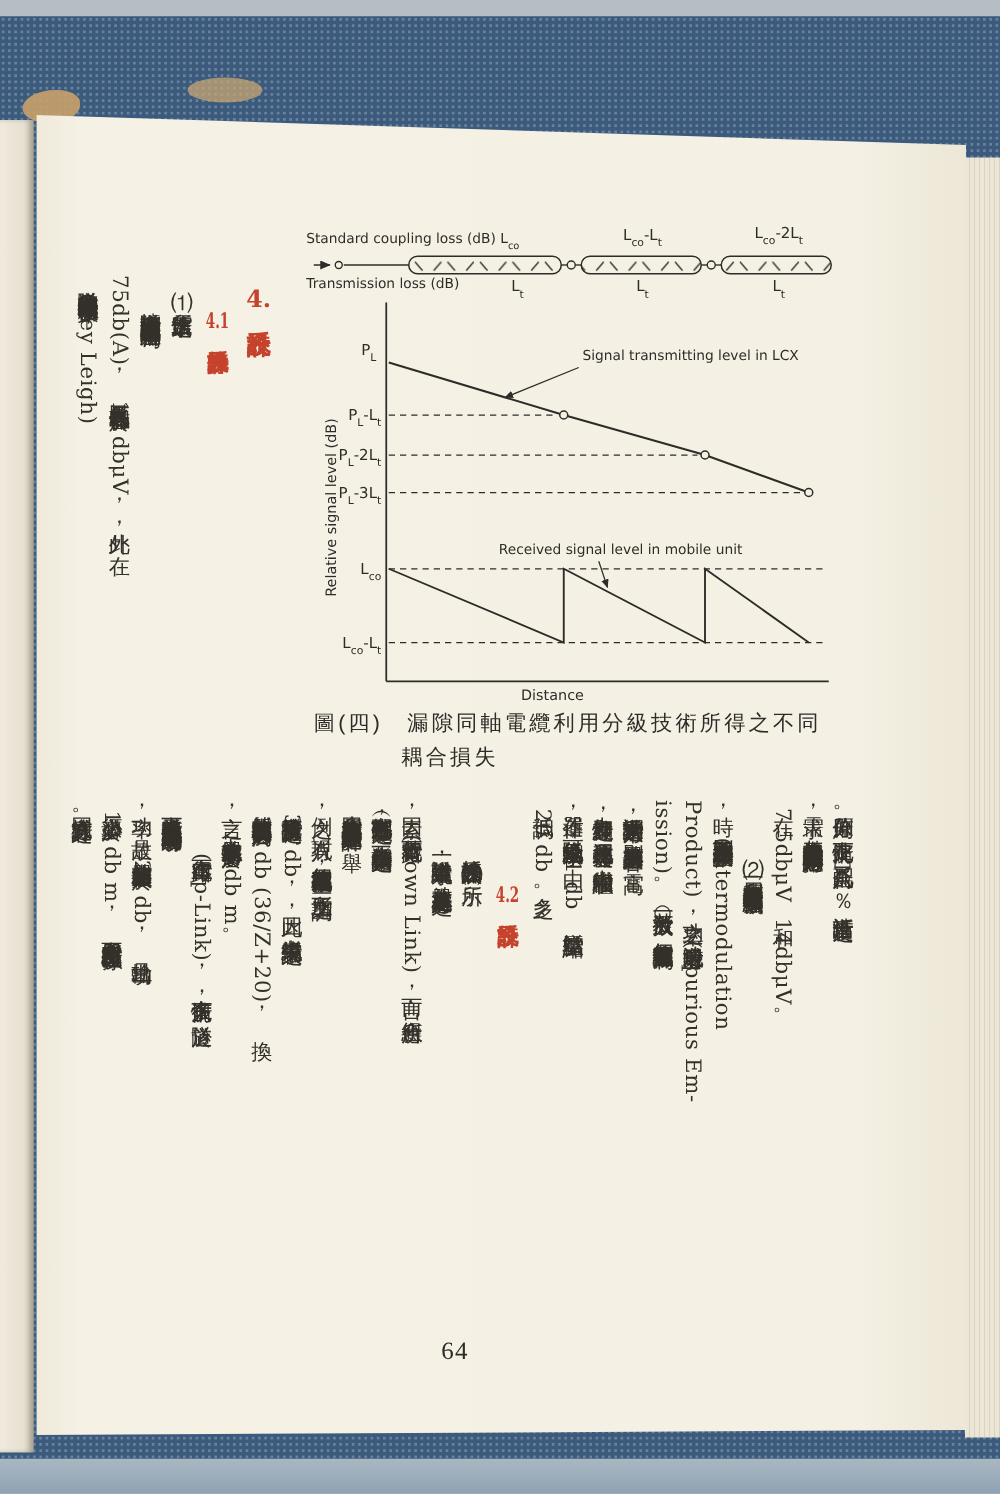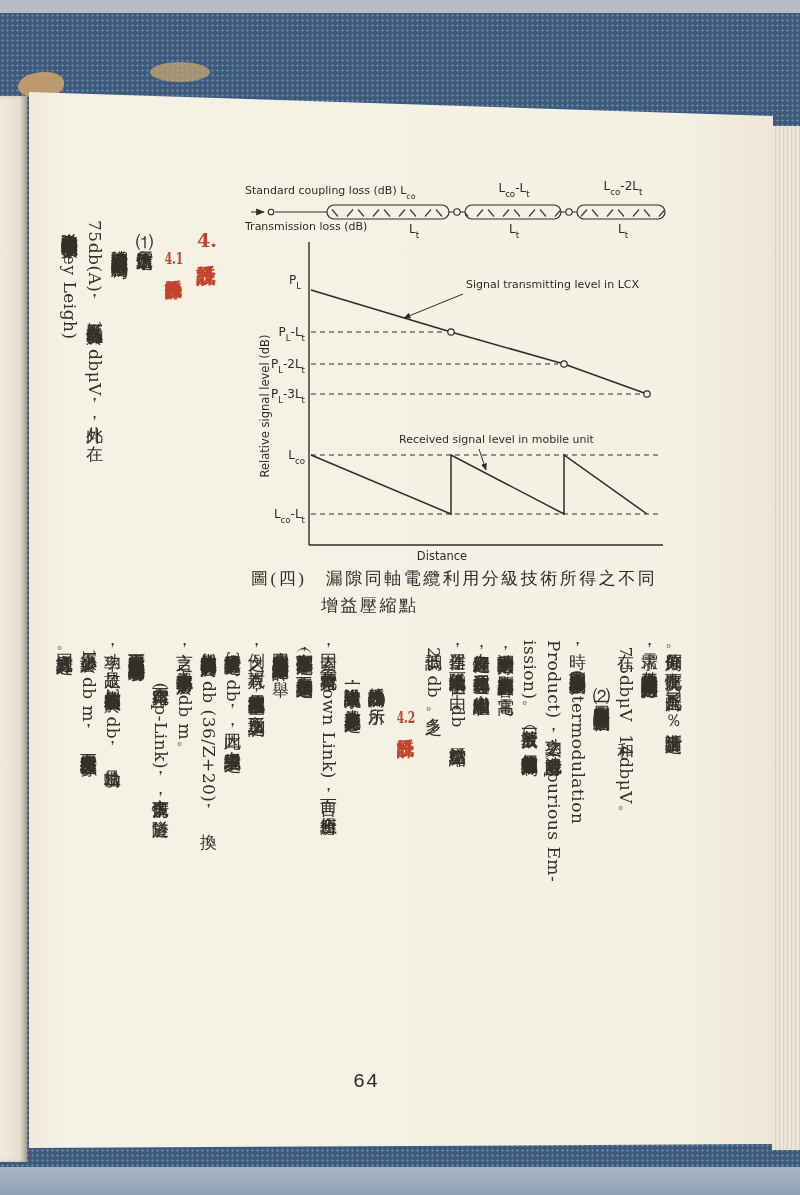--- a/index.html
+++ b/index.html
@@ -29,23 +29,23 @@
   .col{white-space:nowrap;font-size:17px;line-height:24px;letter-spacing:.5px;
        color:#34312b;font-family:"DejaVu Serif",serif;}
   .vtop .col{line-height:25px;}
   .col.hd{line-height:33px;font-weight:bold;}
   .red{color:#c5432c;}
   .h4big{font-size:19px;}
   .tcu{text-combine-upright:all;}
   .ind1{text-indent:1em;} .ind2{text-indent:2em;} .ind4{text-indent:4em;}
   .ind05{text-indent:.5em;} .ind17{text-indent:1.7em;}
   .caption{position:absolute;font-size:17px;letter-spacing:2.5px;color:#2e2c28;
-           font-family:Liberation Serif, serif;}
+           font-family:Liberation Sans, sans-serif;}
   .pagenum{position:absolute;left:324px;top:984px;font-size:20px;color:#2e2c28;
-           font-family:Liberation Mono, monospace;letter-spacing:1px;}
+           font-family:Liberation Serif, serif;letter-spacing:1px;}
   svg text{font-family:"DejaVu Sans",sans-serif;fill:#2e2c28;}
 </style>
 </head>
 <body>
 
 <div class="cover"></div>
 <div class="spot1"></div>
 <div class="spot2"></div>
 <div class="bottom-surface"></div>
 <div class="left-page"></div>
@@ -104,21 +104,21 @@
     <line x1="72" y1="277" x2="420" y2="277" stroke="#2e2c28" stroke-width="1" stroke-dasharray="5 4"></line>
     <line x1="72" y1="336" x2="420" y2="336" stroke="#2e2c28" stroke-width="1" stroke-dasharray="5 4"></line>
     <polyline points="72,277 212,336 212,277 325,336 325,277 408,336" fill="none" stroke="#2e2c28" stroke-width="1.5"></polyline>
     <text x="66" y="281" font-size="12" text-anchor="end">L<tspan baseline-shift="sub" font-size="72%">co</tspan></text>
     <text x="66" y="340" font-size="12" text-anchor="end">L<tspan baseline-shift="sub" font-size="72%">co</tspan>-L<tspan baseline-shift="sub" font-size="72%">t</tspan></text>
     <text x="160" y="265" font-size="11">Received signal level in mobile unit</text>
     <line x1="240" y1="271" x2="247" y2="292" stroke="#2e2c28" stroke-width="1" marker-end="url(#arr)"></line>
   </svg>
 
   <div class="caption" style="left:222px;top:481px;">圖(四)　漏隙同軸電纜利用分級技術所得之不同</div>
-  <div class="caption" style="left:292px;top:508px;">增益壓縮點</div>
+  <div class="caption" style="left:292px;top:508px;">耦合損失</div>
 
   <div class="vblock vtop" style="right:550px;top:134px;height:400px;">
     <div class="col hd red h4big ind05"><span class="tcu">4.</span><span>系統設計</span></div>
     <div class="col hd red ind17"><span class="tcu">4.1</span><span>系統設計條件</span></div>
     <div class="col">⑴所需之信號水準</div>
     <div class="col ind1">據隧道內所測試結果顯示在汽車週邊雜音水準約爲</div>
     <div class="col">75db(A)，以及人爲的雜音低於 10 dbμV，此外，在</div>
     <div class="col">隧道內之無線信號瞬間閃爍係依循雷萊 (Rey Leigh)</div>
   </div>
 

